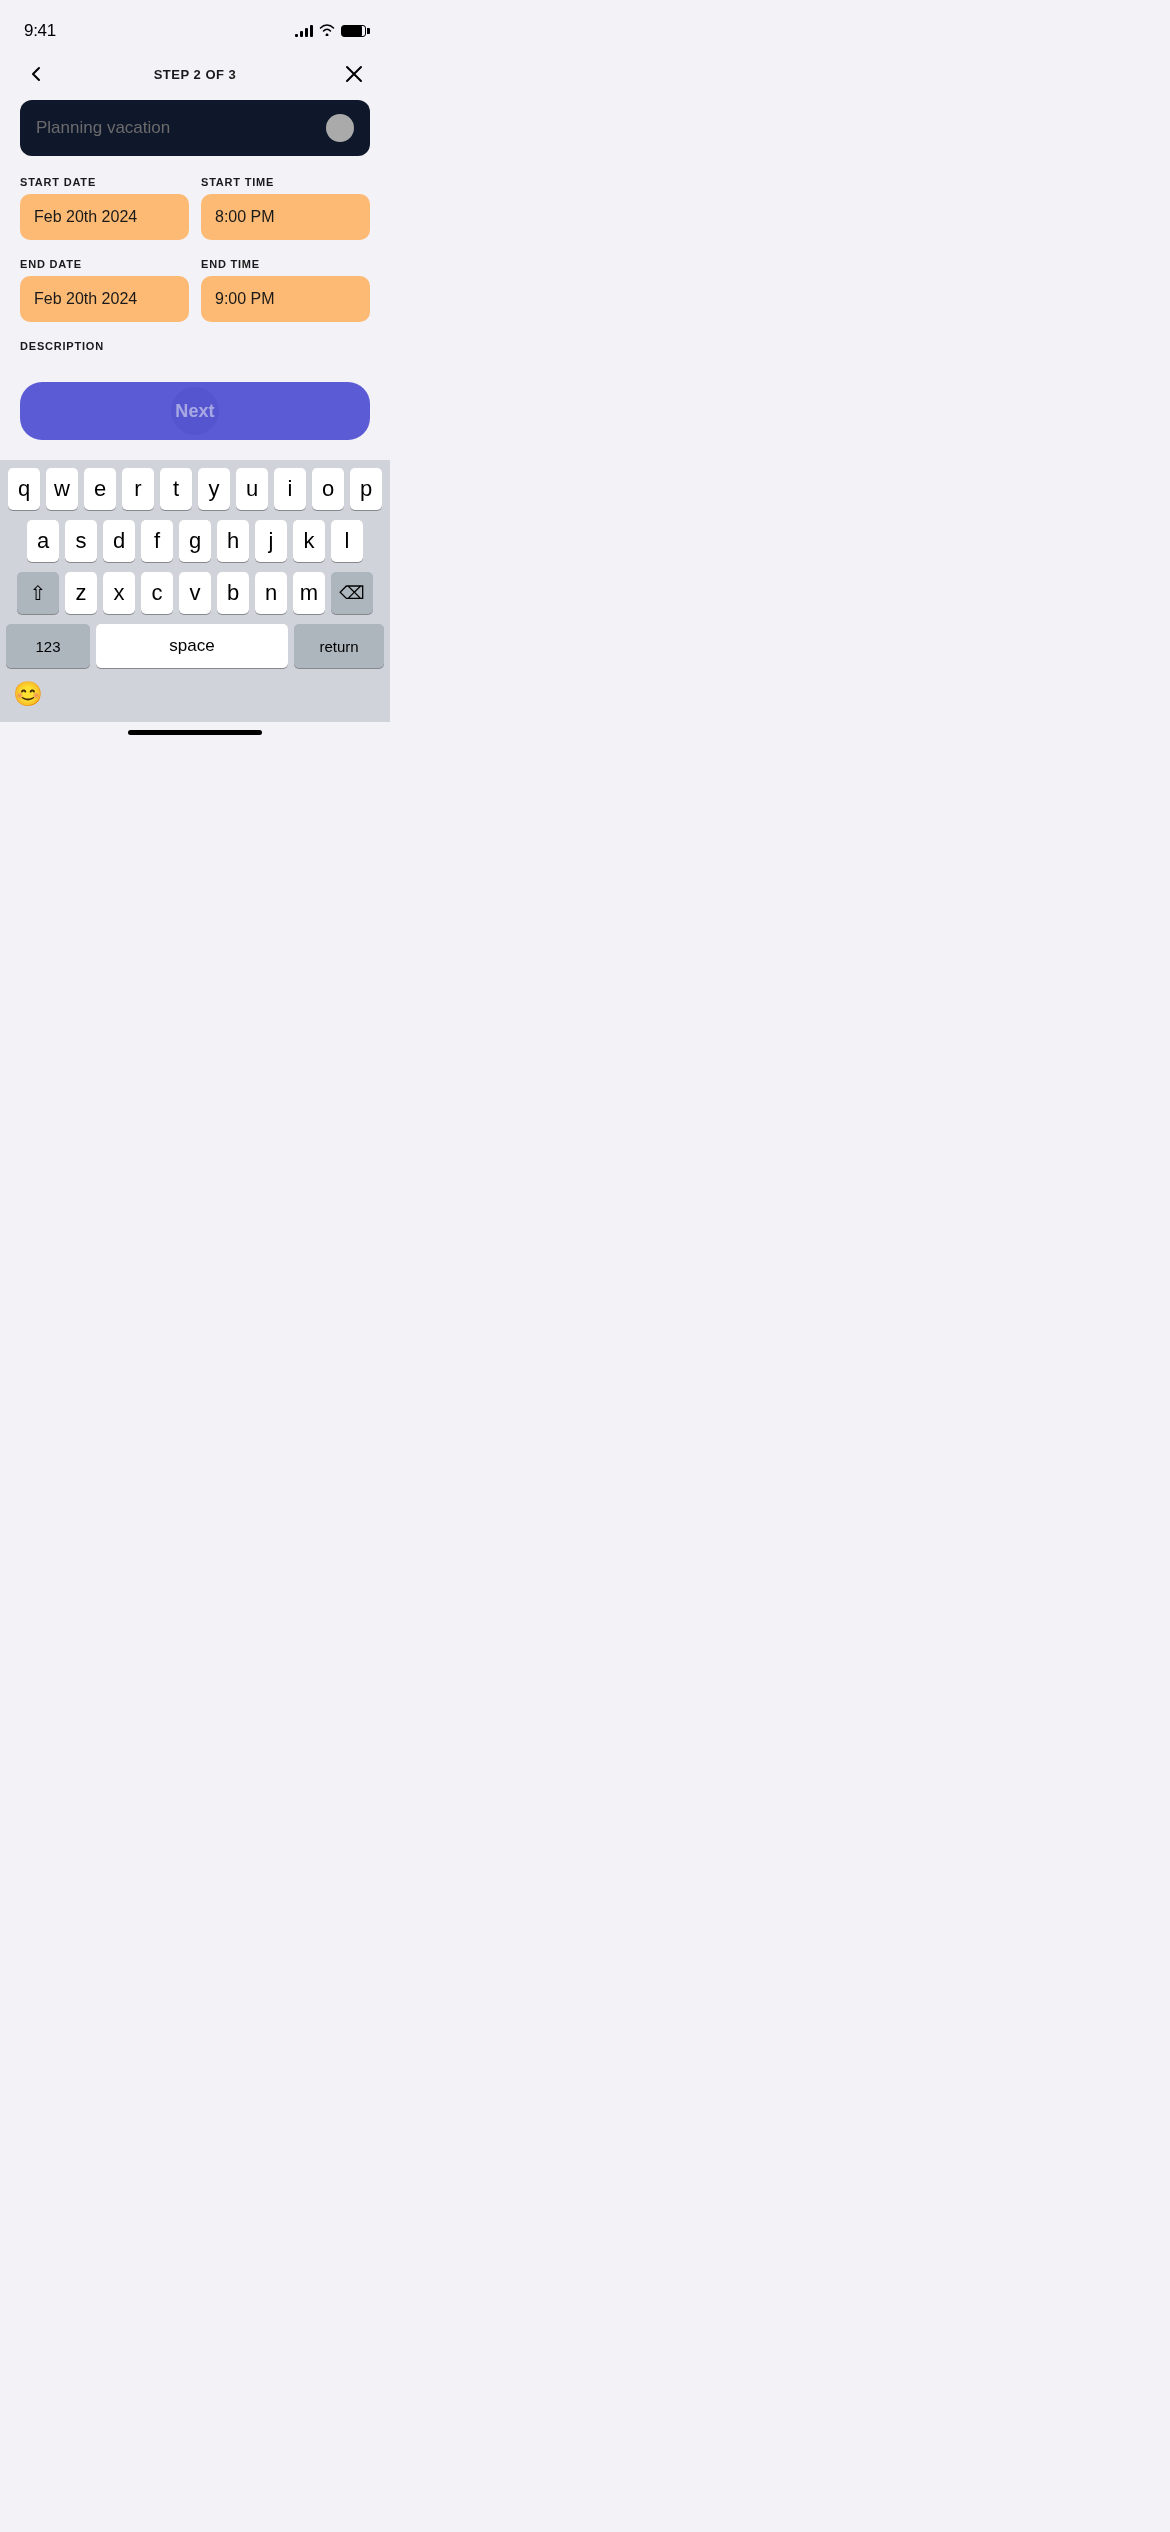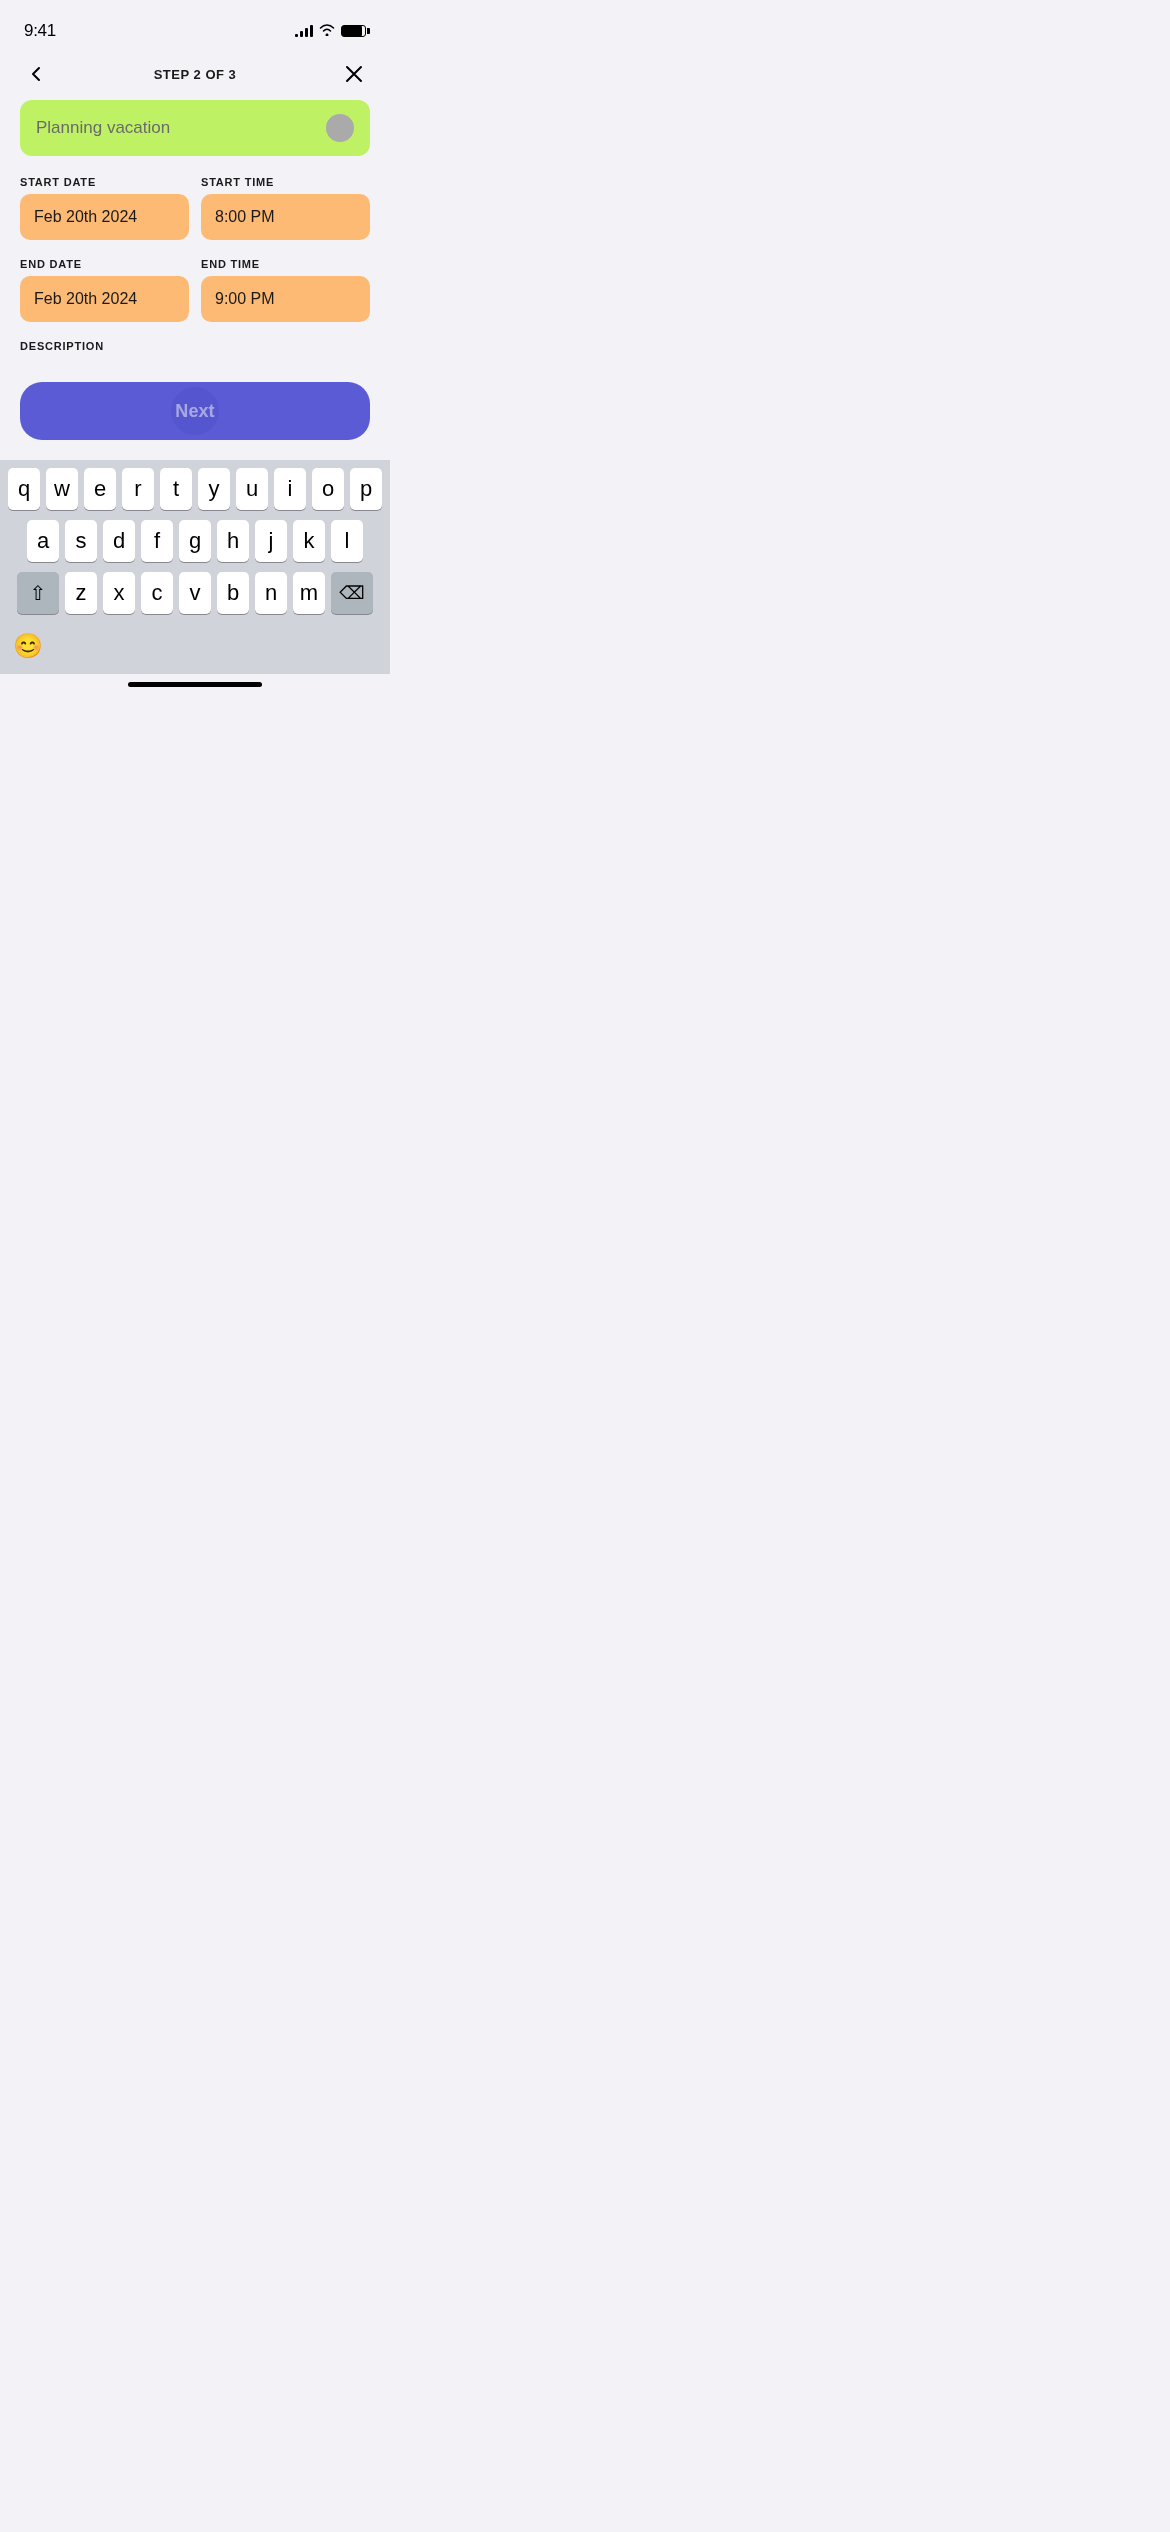--- a/index.html
+++ b/index.html
@@ -109,21 +109,21 @@
       justify-content: center;
     }
 
     
     .form-area {
       padding: 0 20px;
     }
 
     
     .title-card {
-      background: #bef264;
+      background: #0f172a;
       border-radius: 12px;
       padding: 14px 16px;
       margin-bottom: 20px;
       display: flex;
       align-items: center;
       justify-content: space-between;
       overflow: hidden;
     }
     .title-card-text {
       font-size: 17px;
@@ -514,20 +514,31 @@
         <span>n</span>
       </div>
     <div class="key key-char">
         <span>m</span>
       </div>
     <div class="key key-special key-delete">
       <span class="delete-symbol">⌫</span>
     </div>
   </div>
 
+  <div class="bottom-row">
+    <div class="key key-special key-123">
+      <span>123</span>
+    </div>
+    <div class="key key-space">
+      <span>space</span>
+    </div>
+    <div class="key key-special key-return">
+      <span>return</span>
+    </div>
+  </div>
 
   <div class="emoji-row">
     <span class="emoji-key">😊</span>
   </div>
 
 </div>
 
 <div class="home-indicator">
   <div class="home-bar"></div>
 </div>

